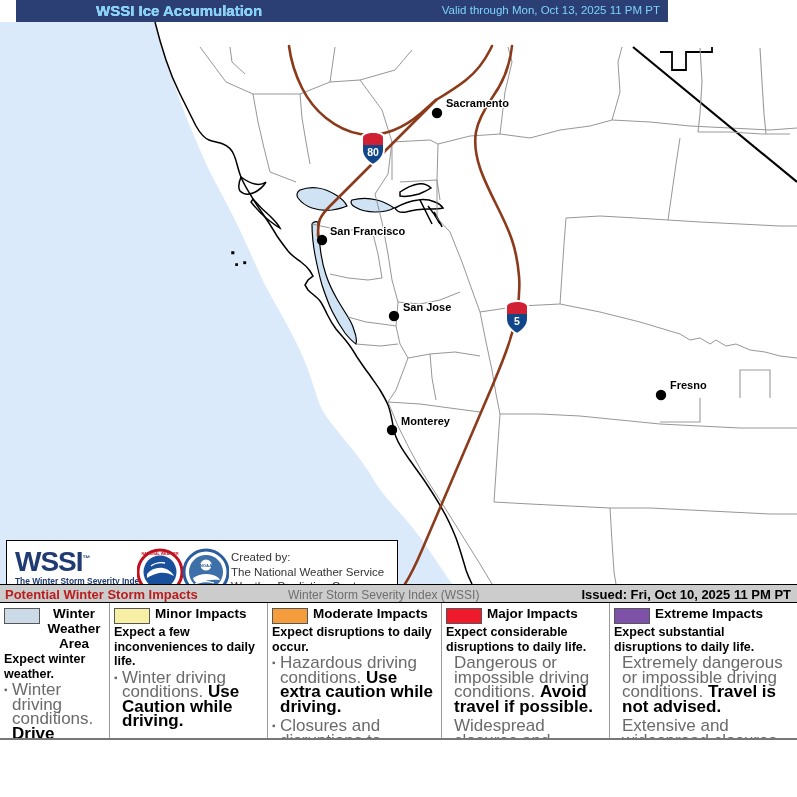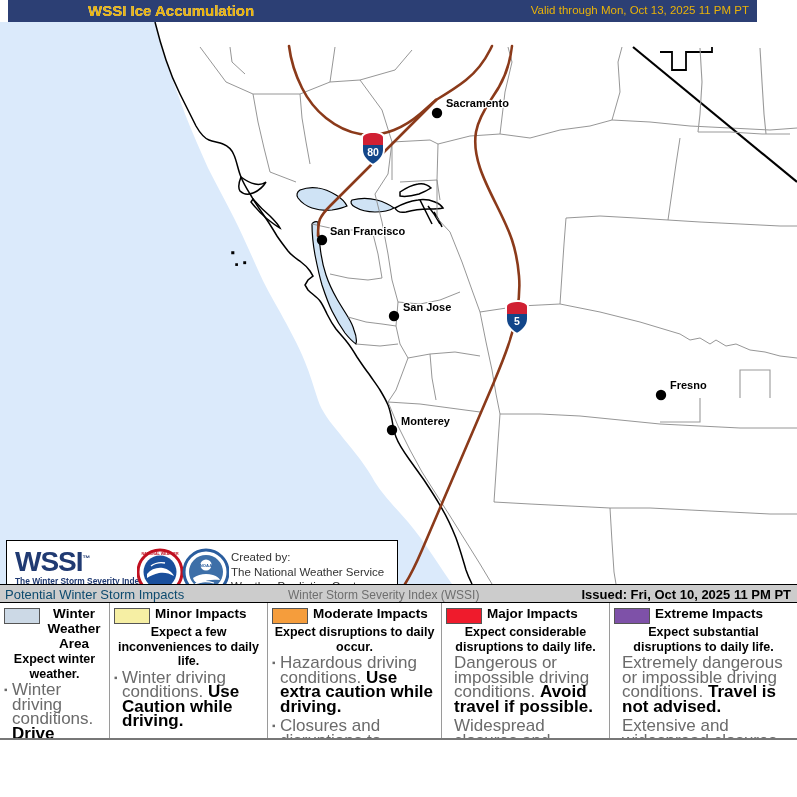--- a/index.html
+++ b/index.html
@@ -7,23 +7,23 @@
     width:797px;height:797px;
     background:#ffffff;
     font-family:"Liberation Sans", sans-serif;
     overflow:hidden;
     position:relative;
   }
   #app{position:relative;width:797px;height:797px;overflow:hidden;}
 
   
   .titlebar{
-    position:absolute;left:8px;top:0;width:749px;height:22px;
+    position:absolute;left:16px;top:0;width:652px;height:22px;
     background:#2c3f74;
-    color:#eab308;
+    color:#7dd3fc;
   }
   .titlebar .t-main{
     position:absolute;left:80px;top:2px;
     font-size:15px;font-weight:bold;letter-spacing:0px;
     text-shadow:0 0 0 #fff;
   }
   .titlebar .t-valid{
     position:absolute;right:8px;top:4px;
     font-size:11.5px;font-weight:normal;margin-left:40px;
   }
@@ -65,21 +65,21 @@
   }
 
   
   .subheader{
     position:absolute;left:0;top:584px;width:797px;height:19px;
     background:#cccccc;
     border-top:1px solid #000;border-bottom:1px solid #000;
     box-sizing:border-box;
   }
   .subheader .sh-left{
-    position:absolute;left:5px;top:2px;font-size:13px;font-weight:normal;color:#0c4a6e;
+    position:absolute;left:5px;top:2px;font-size:13px;font-weight:bold;color:#b91c1c;
   }
   .subheader .sh-mid{
     position:absolute;left:288px;top:3px;font-size:12px;color:#6e6e6e;
   }
   .subheader .sh-right{
     position:absolute;right:6px;top:2px;font-size:13px;font-weight:bold;color:#000;
   }
 
   
   .legend{
@@ -115,21 +115,20 @@
   }
   .legend .head-title{
     font-size:13.5px;font-weight:bold;color:#000;line-height:15px;
   }
   .legend .col.c0 .head{flex-direction:row;}
   .legend .col.c0 .head-title{text-align:center;width:58px;}
 
   .legend .lead{
     font-size:12.5px;color:#000;font-weight:bold;line-height:14.5px;
     margin:1px 0 2px 0;
-    text-align:center;
   }
   .legend ul{
     list-style:none;margin:0;padding:0;
   }
   .legend li{
     font-size:17px;color:#6b6b6b;line-height:14.5px;
     margin-bottom:5px;
     padding-left:8px;position:relative;
   }
   .legend li.bulleted::before{

